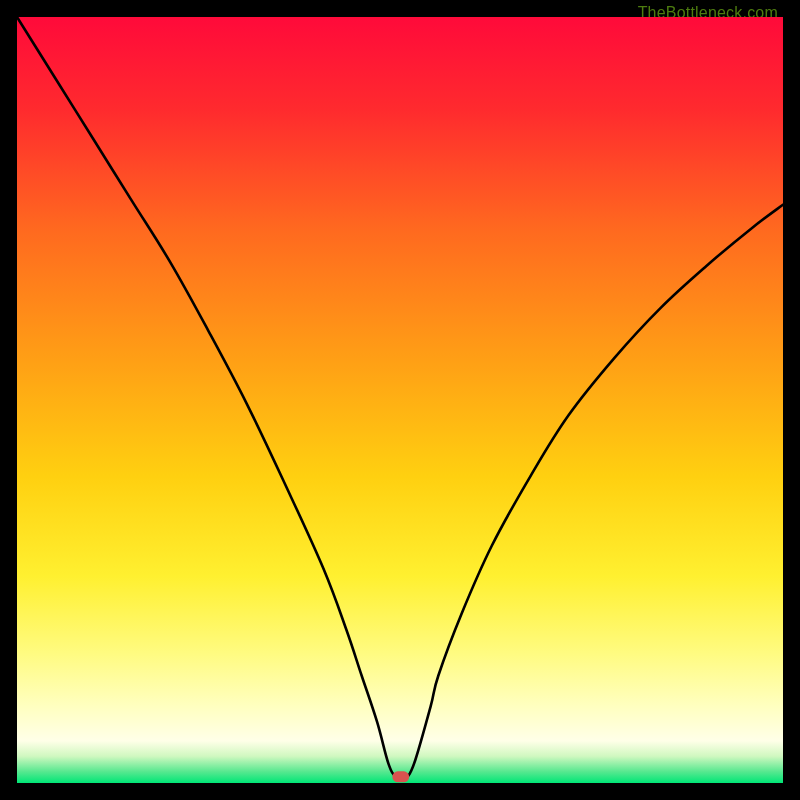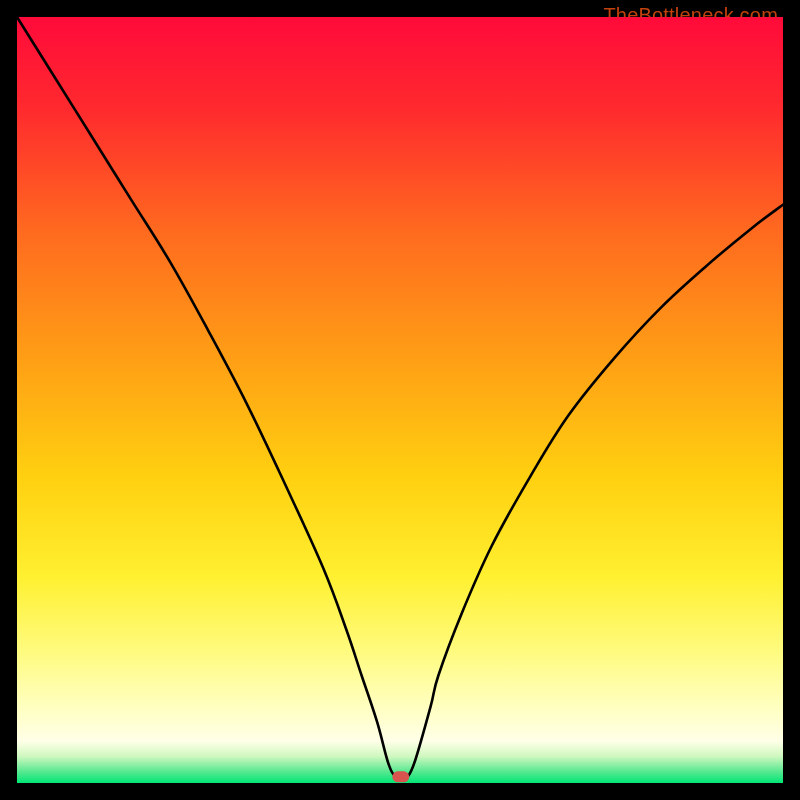--- a/index.html
+++ b/index.html
@@ -22,22 +22,22 @@
     left: 17px;
     top: 17px;
     width: 766px;
     height: 766px;
     overflow: hidden;
   }
   .attribution {
     position: absolute;
     top: 4px;
     right: 22px;
-    color: #c2410c;
-    font-size: 20px;
+    color: #4d7c0f;
+    font-size: 16px;
     font-weight: 400;
     letter-spacing: 0.2px;
     user-select: none;
   }
 </style>
 </head>
 <body>
 
 <div class="frame">
   <div class="attribution">TheBottleneck.com</div>

